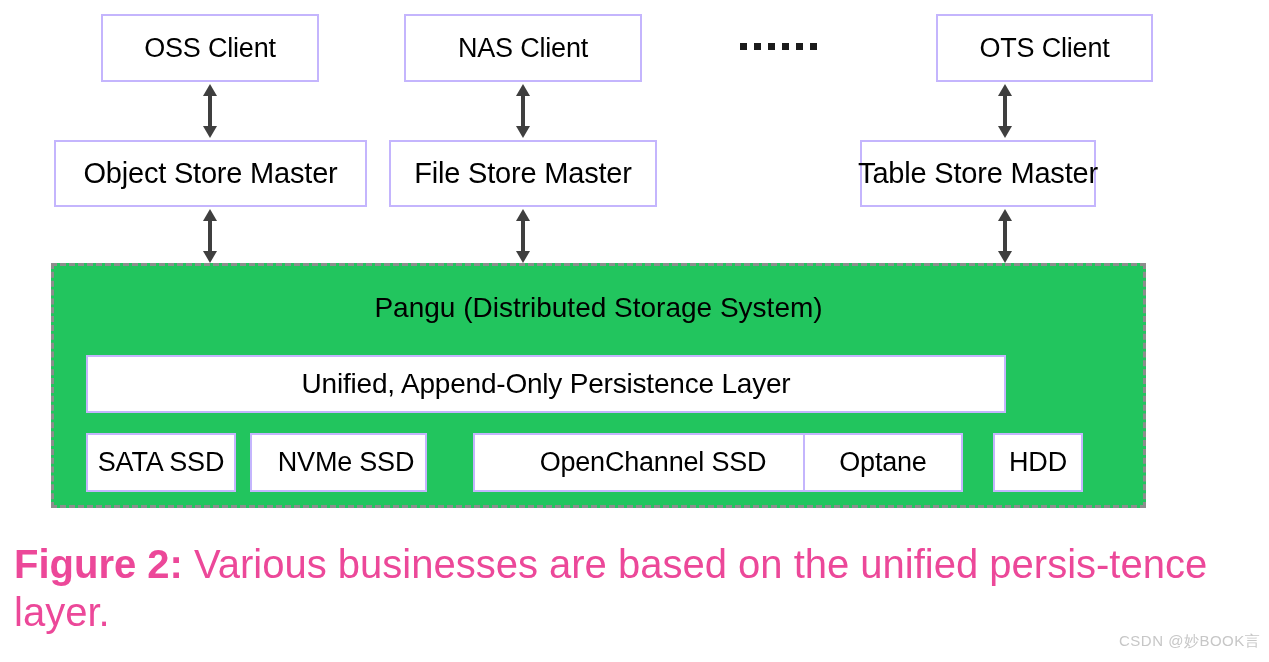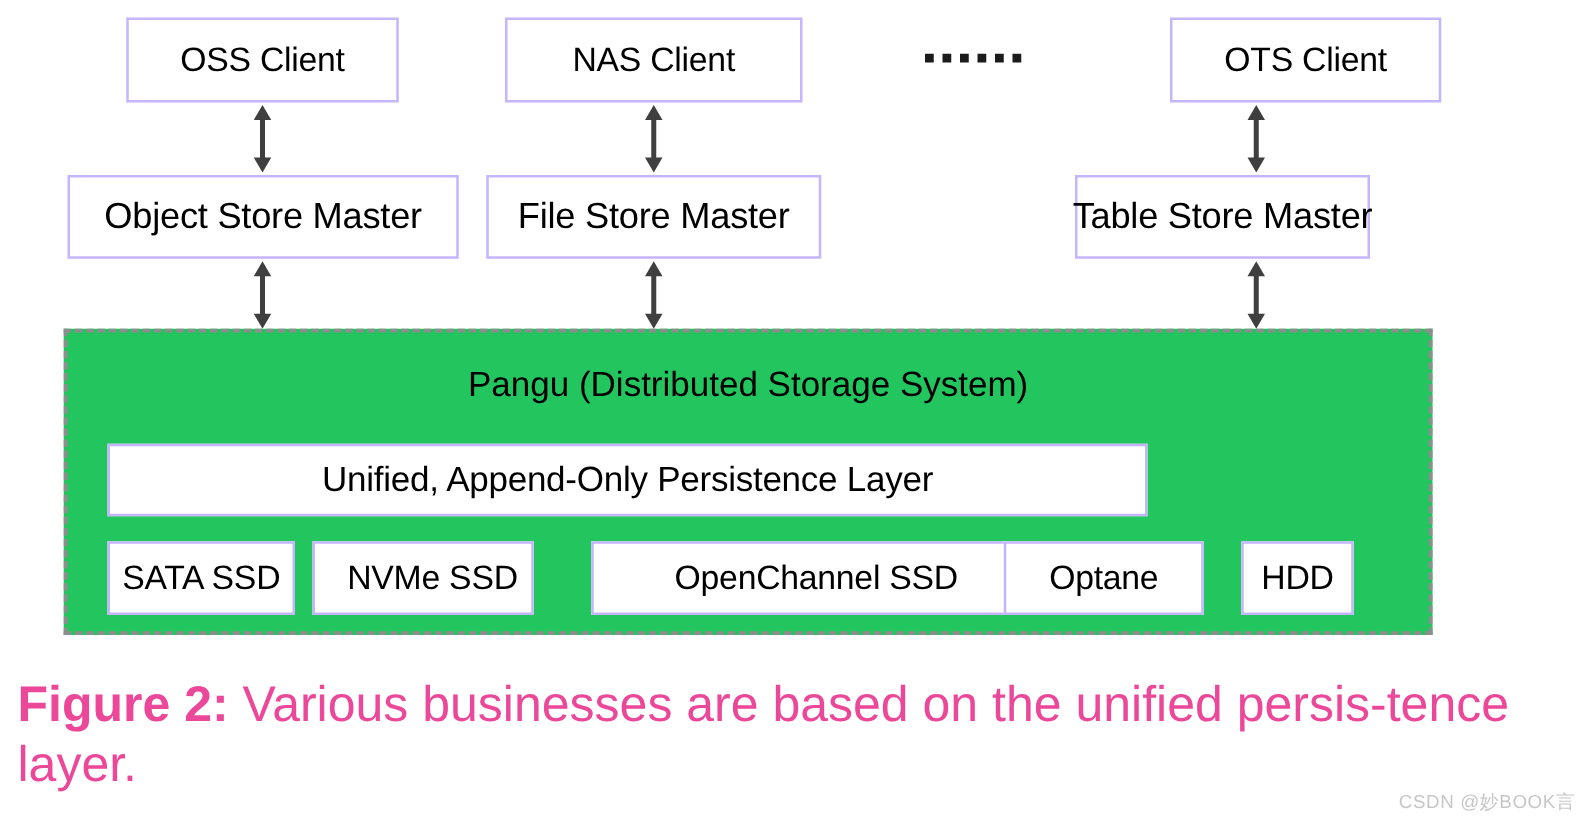--- a/index.html
+++ b/index.html
@@ -180,21 +180,21 @@
       <line x1="9" y1="8" x2="9" y2="46" stroke="#3f3f3f" stroke-width="4"></line>
       <polygon points="9,0 2,12 16,12" fill="#3f3f3f"></polygon>
       <polygon points="9,54 2,42 16,42" fill="#3f3f3f"></polygon>
     </svg>
   </div>
 
   <div class="pangu-container" style="left:51px; top:263px; width:1095px; height:245px;">
 
     <div class="pangu-title" style="top:26px;">Pangu (Distributed Storage System)</div>
 
-    <div class="node persist-box" style="left:32px; top:89px; width:832px; height:58px;">
+    <div class="node persist-box" style="left:32px; top:89px; width:920px; height:58px;">
       <span>Unified, Append-Only Persistence Layer</span>
     </div>
 
     <div class="node device-box" style="left:32px; top:167px; width:150px; height:59px;">
       <span>SATA SSD</span>
     </div>
 
     <div class="node device-box" style="left:196px; top:167px; width:177px; height:59px;padding-left:15px;">
       <span>NVMe SSD</span>
     </div>

